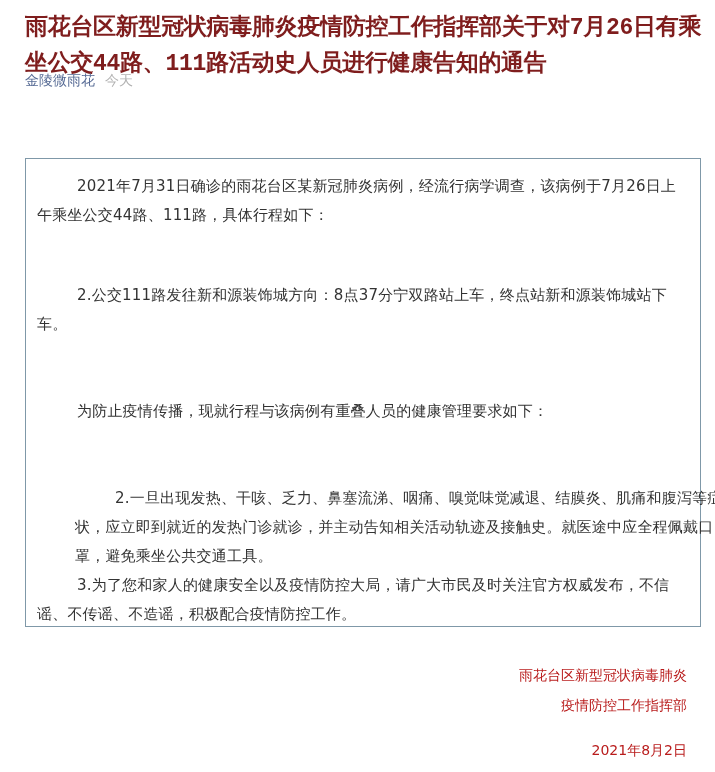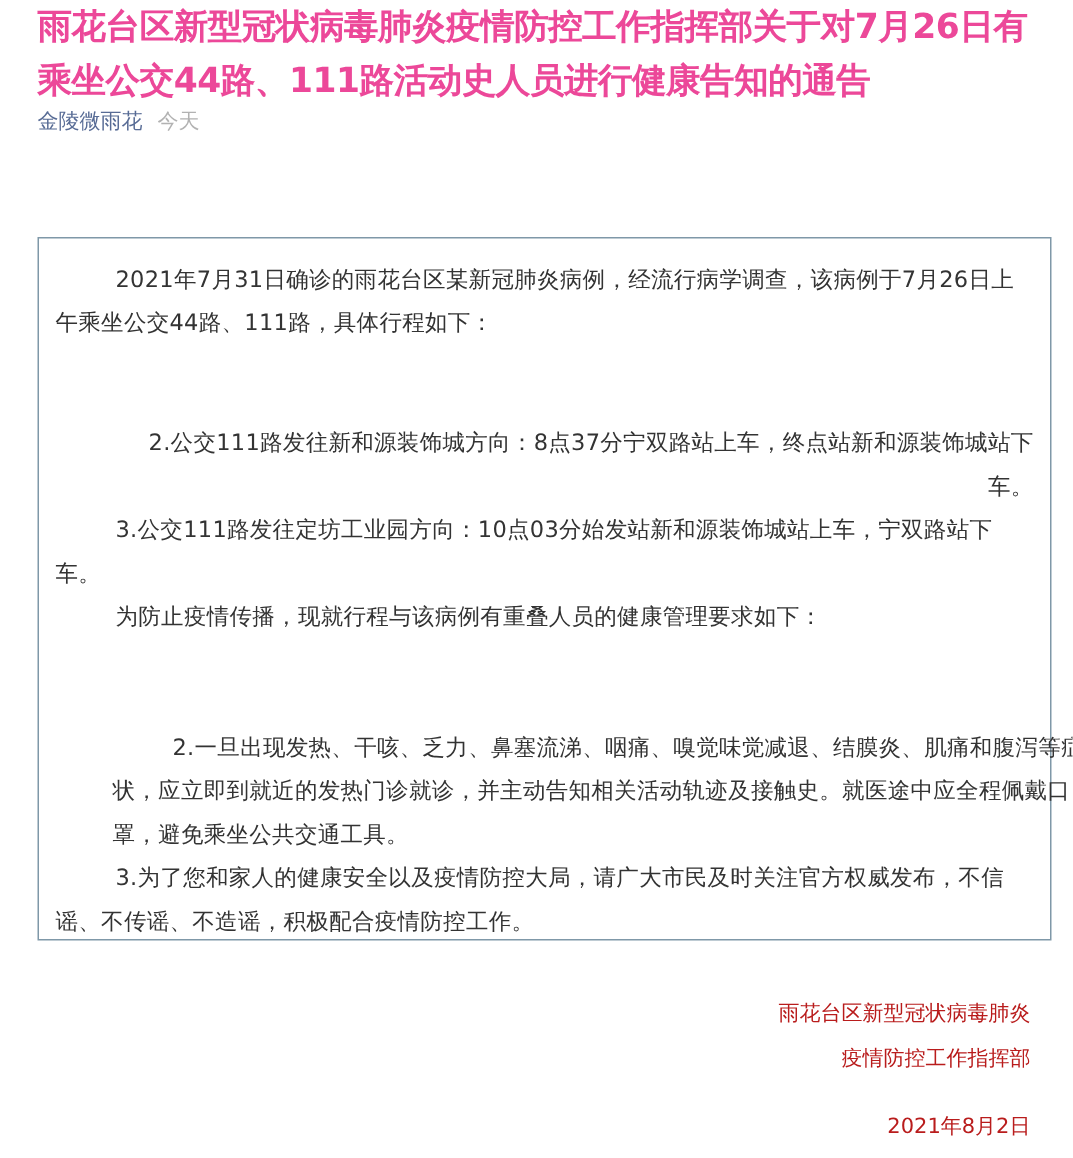--- a/index.html
+++ b/index.html
@@ -1,39 +1,38 @@
 <!DOCTYPE html>
 <html><head>
 <meta charset="utf-8">
 <style>
   html, body { margin:0; padding:0; background:#ffffff; }
   body { width:715px; height:772px; position:relative; overflow:hidden;
          font-family:"DejaVu Sans", "Liberation Sans", sans-serif; color:#333; }
-  .title { position:absolute; left:25px; top:0; width:680px;
-           font-size:23px; font-weight:bold; line-height:36px; color:#ec4899; letter-spacing:-0.3px; }
+  .title { position:absolute; left:25px; top:10px; width:680px;
+           font-size:23px; font-weight:bold; line-height:36px; color:#7f1d1d; letter-spacing:-0.3px;font-family:Liberation Mono, monospace; }
   .meta { position:absolute; left:25px; top:72px; font-size:14px; color:#576b95; }
   .meta .time { color:#b2b2b2; margin-left:10px; }
   .box { position:absolute; left:25px; top:158px; width:676px; height:469px;
          border:1px solid #7f98a8; box-sizing:border-box; }
   .p { position:absolute; left:11px; width:652px; font-size:15px; color:#333;
        line-height:29px; letter-spacing:0.2px; }
   .indent { text-indent:40px; }
   .sig { position:absolute; right:13px; font-size:14px; color:#b91c1c; text-align:right; }
 </style>
 </head>
 <body>
 
 <div class="title">雨花台区新型冠状病毒肺炎疫情防控工作指挥部关于对7月26日有乘坐公交44路、111路活动史人员进行健康告知的通告</div>
 <div class="meta">
   <span>金陵微雨花</span><span class="time">今天</span>
 </div>
 
 <div class="box">
   <div class="p indent" style="top:13px;">2021年7月31日确诊的雨花台区某新冠肺炎病例，经流行病学调查，该病例于7月26日上午乘坐公交44路、111路，具体行程如下：</div>
-  <div class="p indent" style="top:122px;text-align:right;">2.公交111路发往新和源装饰城方向：8点37分宁双路站上车，终点站新和源装饰城站下车。</div>
-  <div class="p indent" style="top:180px;">3.公交111路发往定坊工业园方向：10点03分始发站新和源装饰城站上车，宁双路站下车。</div>
+  <div class="p indent" style="top:122px;">2.公交111路发往新和源装饰城方向：8点37分宁双路站上车，终点站新和源装饰城站下车。</div>
   <div class="p indent" style="top:238px;">为防止疫情传播，现就行程与该病例有重叠人员的健康管理要求如下：</div>
   <div class="p indent" style="top:325px;margin-left:38px;">2.一旦出现发热、干咳、乏力、鼻塞流涕、咽痛、嗅觉味觉减退、结膜炎、肌痛和腹泻等症状，应立即到就近的发热门诊就诊，并主动告知相关活动轨迹及接触史。就医途中应全程佩戴口罩，避免乘坐公共交通工具。</div>
   <div class="p indent" style="top:412px;">3.为了您和家人的健康安全以及疫情防控大局，请广大市民及时关注官方权威发布，不信谣、不传谣、不造谣，积极配合疫情防控工作。</div>
   <div class="sig" style="top:508px;">雨花台区新型冠状病毒肺炎</div>
   <div class="sig" style="top:538px;">疫情防控工作指挥部</div>
   <div class="sig" style="top:568px;margin-top:15px;">2021年8月2日</div>
 </div>
 
 </body></html>

